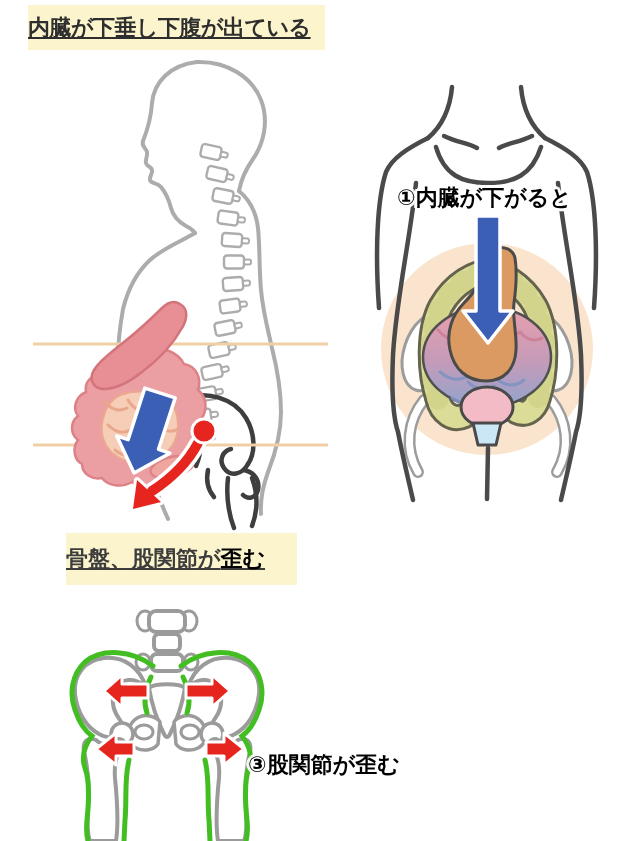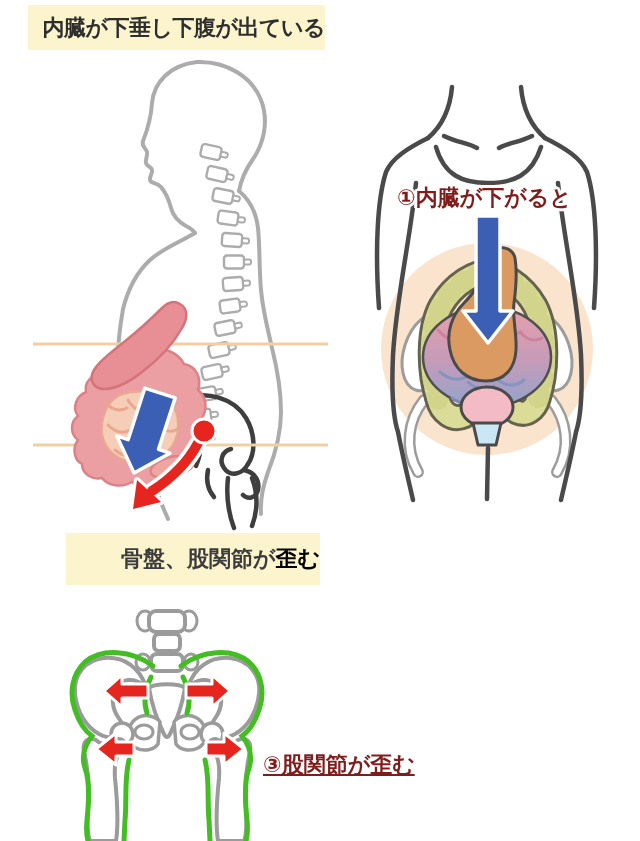--- a/index.html
+++ b/index.html
@@ -1,29 +1,29 @@
 <!DOCTYPE html>
 <html><head>
 <meta charset="utf-8">
 <style>
   html,body{margin:0;padding:0;}
   .stage{position:relative;width:640px;height:841px;background:#ffffff;overflow:hidden;
          font-family:"DejaVu Sans",sans-serif;}
   .stage svg{position:absolute;left:0;top:0;}
-  .caption-box{position:absolute;background:#fbf4cc;display:flex;align-items:center;justify-content:flex-end;
-               font-weight:700;color:#2e2e2e;}
+  .caption-box{position:absolute;background:#fbf4cc;display:flex;align-items:center;justify-content:flex-start;
+               font-weight:700;color:#2e2e2e;text-decoration:underline;}
   .title-box{left:28px;top:5px;width:297px;height:45px;font-size:22px;letter-spacing:-0.5px;}
-  .mid-box{left:66px;top:533px;width:231px;height:52px;font-size:22px;color:#3c3c3c;padding-left:23px;}
+  .mid-box{left:66px;top:533px;width:231px;height:52px;font-size:22px;color:#3c3c3c;}
   .mid-box .hl{color:#000000;}
-  .red-label{position:absolute;font-size:22px;font-weight:700;color:#7f1d1d;white-space:nowrap;
+  .red-label{position:absolute;font-size:22px;font-weight:700;color:#000000;white-space:nowrap;
      text-shadow:-2px -2px 0 #fff,0 -2px 0 #fff,2px -2px 0 #fff,-2px 0 0 #fff,2px 0 0 #fff,
                  -2px 2px 0 #fff,0 2px 0 #fff,2px 2px 0 #fff,-3px 0 0 #fff,3px 0 0 #fff,0 3px 0 #fff,0 -3px 0 #fff;}
   .lbl-step1{left:397px;top:183px;}
   .lbl-step2{left:248px;top:669px;}
-  .lbl-step3{left:263px;top:750px;text-decoration:underline;}
+  .lbl-step3{left:248px;top:750px;}
 </style>
 </head>
 <body>
 
 <div class="stage">
 
 <svg width="640" height="841" viewBox="0 0 640 841">
   <defs>
     <linearGradient id="intestGrad" x1="0" y1="0" x2="0" y2="1">
       <stop offset="0" stop-color="#e89fac"></stop>

